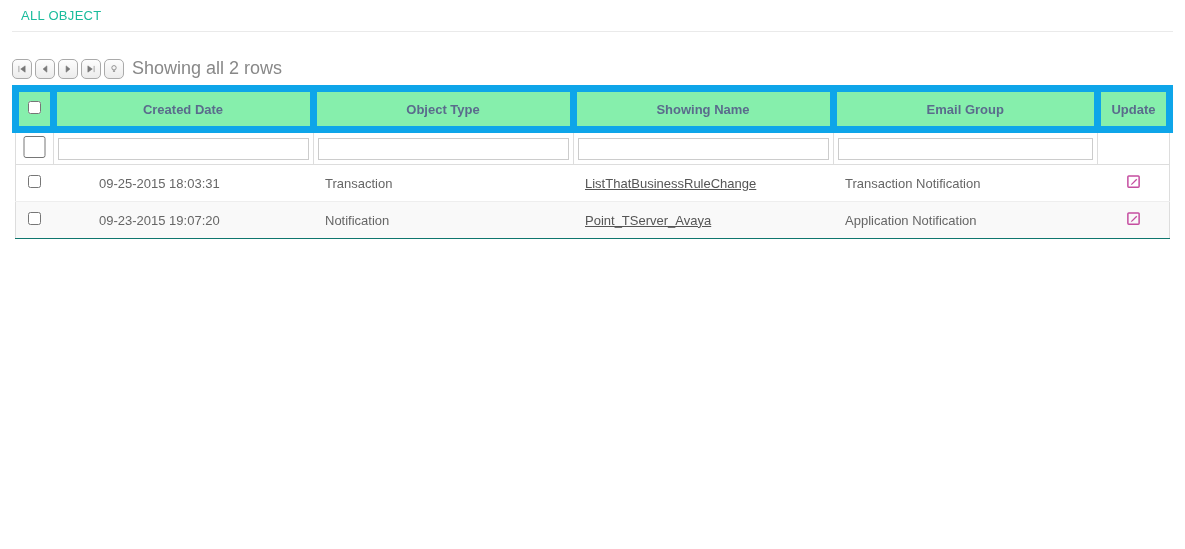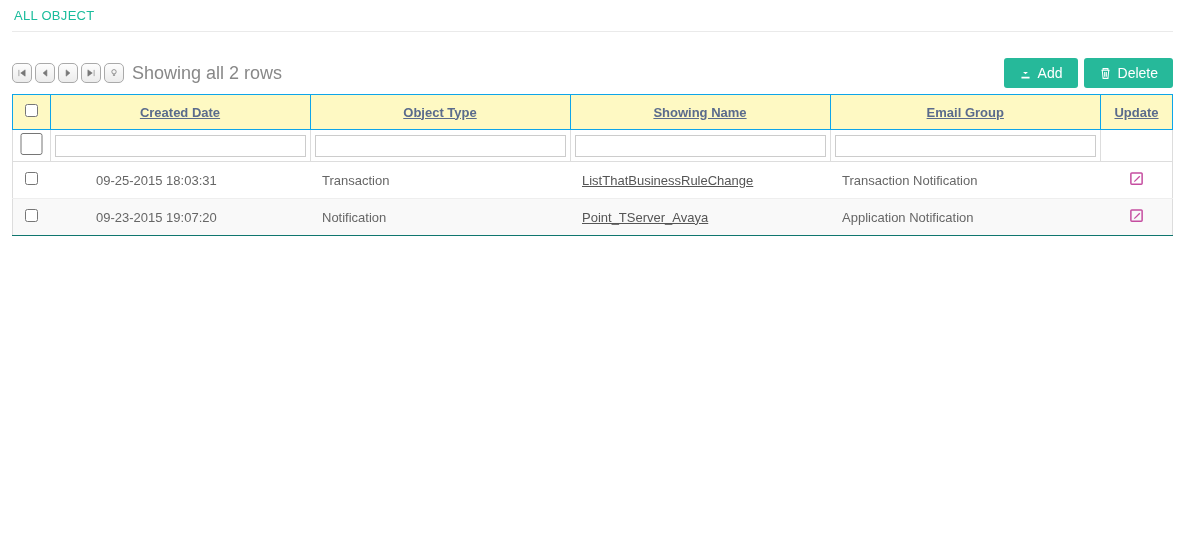--- a/index.html
+++ b/index.html
@@ -10,21 +10,21 @@
       background: #fff;
       padding: 8px 12px;
       width: 1185px;
     }
     .page-title {
       color: #1abc9c;
       font-size: 13px;
       font-weight: 400;
       letter-spacing: 0.3px;
       margin-bottom: 8px;
-      margin-left: 2px;
+      margin-left: 9px;
     }
     .hr {
       border-top: 1px solid #eaeaea;
       margin-bottom: 26px;
     }
     .toolbar {
       display: flex;
       align-items: center;
       justify-content: space-between;
       margin-bottom: 6px;
@@ -79,28 +79,27 @@
       width: 13px;
       height: 13px;
       fill: #fff;
     }
     table {
       width: 100%;
       border-collapse: collapse;
       border: 1px solid #ddd;
     }
     th {
-      border: 1px solid #0ea5e9;
+      border: 7px solid #0ea5e9;
       padding: 9px 8px;
       color: #5a6b8c;
       font-weight: 600;
       font-size: 13px;
-      background: #fef9c3;
+      background: #86efac;
       text-align: center;
-      text-decoration: underline;
     }
     th.col-checkbox {
       width: 30px;
     }
     th.col-created { width: 260px; }
     th.col-type { width: 260px; }
     th.col-name { width: 260px; }
     th.col-update { width: 72px; }
     tr.filter-row td {
       padding: 3px 4px;
@@ -181,34 +180,20 @@
       <span class="pager-btn">
         <svg viewBox="0 0 16 16">
             <circle cx="8" cy="6" r="3.5" fill="none" stroke-width="1.2"></circle>
             <path d="M7 10v2h2v-2" stroke-width="1.2" fill="none"></path>
           </svg>
       </span>
     </div>
     <span class="row-status">Showing all 2 rows</span>
   </div>
 
-  <div class="actions">
-    <button class="btn">
-      <svg viewBox="0 0 16 16">
-          <path d="M8 2v7M5 6l3 3 3-3M3 12h10v2H3z"></path>
-        </svg>
-      <span>Add</span>
-    </button>
-    <button class="btn">
-      <svg viewBox="0 0 16 16">
-          <path d="M3 4h10M5 4V2h6v2M4 4l1 10h6l1-10M7 6v6M9 6v6" stroke="#fff" stroke-width="1.3" fill="none"></path>
-        </svg>
-      <span>Delete</span>
-    </button>
-  </div>
 </div>
 
 <table>
   <thead>
     <tr>
       <th class="col-checkbox">
         <input type="checkbox" style="">
       </th>
       <th class="col-created">Created Date</th>
       <th class="col-type">Object Type</th>

